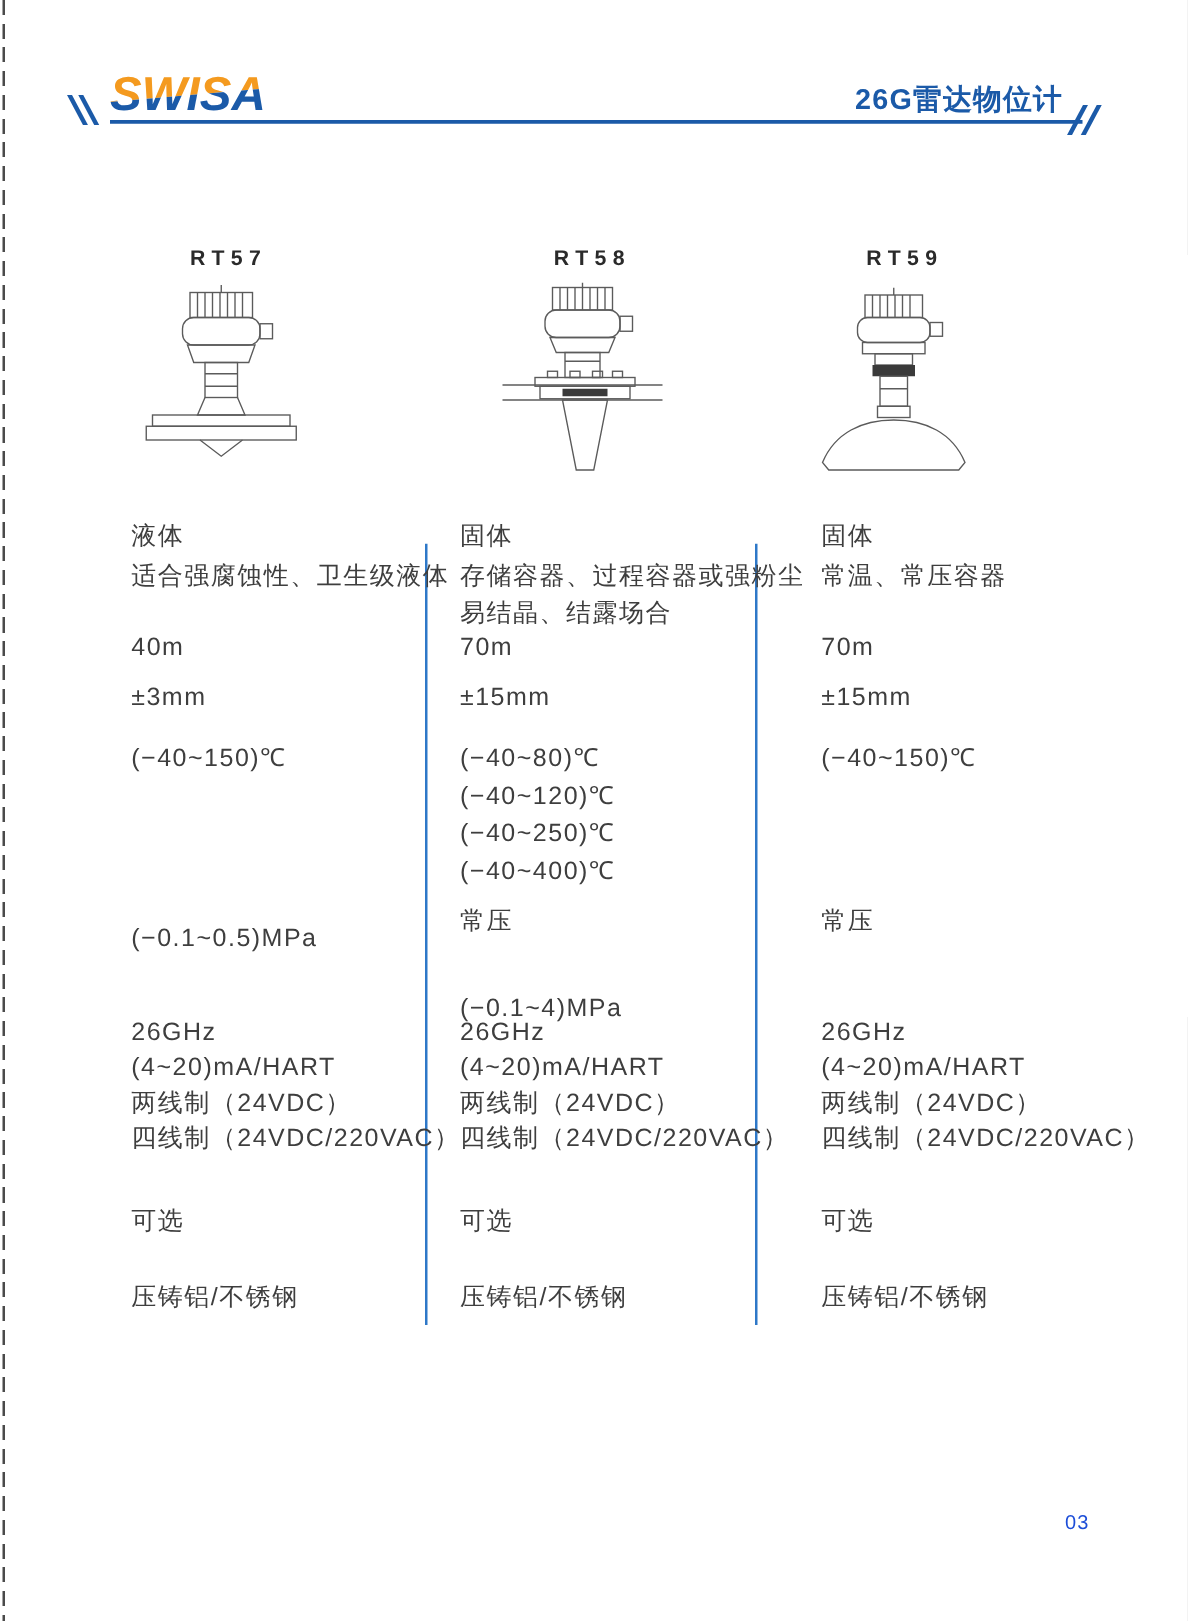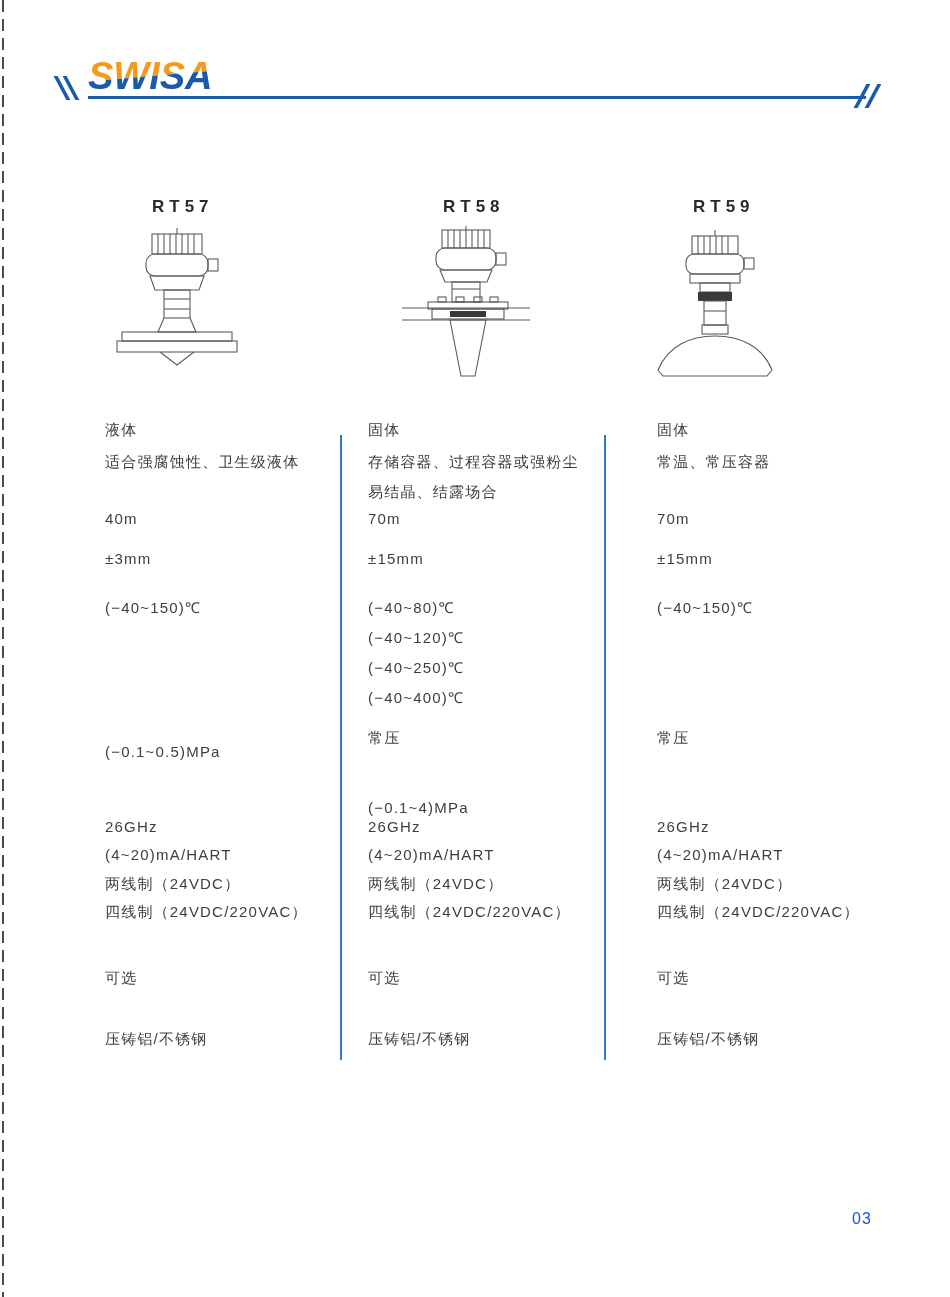--- a/index.html
+++ b/index.html
@@ -48,21 +48,21 @@
   .dw-1{left:112px;top:228px;}
   .dw-2{left:398px;top:226px;}
   .dw-3{left:650px;top:230px;}
   .drawing svg{display:block;}
   
   .divider{position:absolute;top:435px;width:2px;height:625px;background:#2e78c8;}
   .div-1{left:340px;} .div-2{left:604px;}
   
   .spec{
     position:absolute;
-    font-size:15px;line-height:19px;letter-spacing:1.2px;
+    font-size:20px;line-height:19px;letter-spacing:1.2px;
     color:#3e3e3e;white-space:nowrap;
   }
   .c1{left:105px;} .c2{left:368px;} .c3{left:657px;}
   .r-medium{top:420px;}
   .r-app1{top:452px;}
   .r-app2{top:482px;}
   .r-range{top:509px;}
   .r-acc{top:549px;}
   .r-t1{top:598px;} .r-t2{top:628px;} .r-t3{top:658px;} .r-t4{top:688px;}
   .r-p1a{top:742px;}
@@ -83,20 +83,21 @@
 
   <div class="edge-dashes"></div>
 
   <div class="slash bslash-1"></div>
   <div class="slash bslash-2"></div>
   <div class="logo-wrap">
     <div class="logo-layer logo-orange">SWISA</div>
     <div class="logo-layer logo-blue">SWISA</div>
   </div>
   <div class="header-rule"></div>
+  <div class="doc-title">26G雷达物位计</div>
   <div class="slash fslash-1"></div>
   <div class="slash fslash-2"></div>
 
   <div class="model-title mt-1">RT57</div>
   <div class="model-title mt-2">RT58</div>
   <div class="model-title mt-3">RT59</div>
 
   <div class="drawing dw-1">
     <svg width="130" height="160" viewBox="0 0 130 160">
       <g stroke="#5b5b5b" fill="none" stroke-width="1.1">

